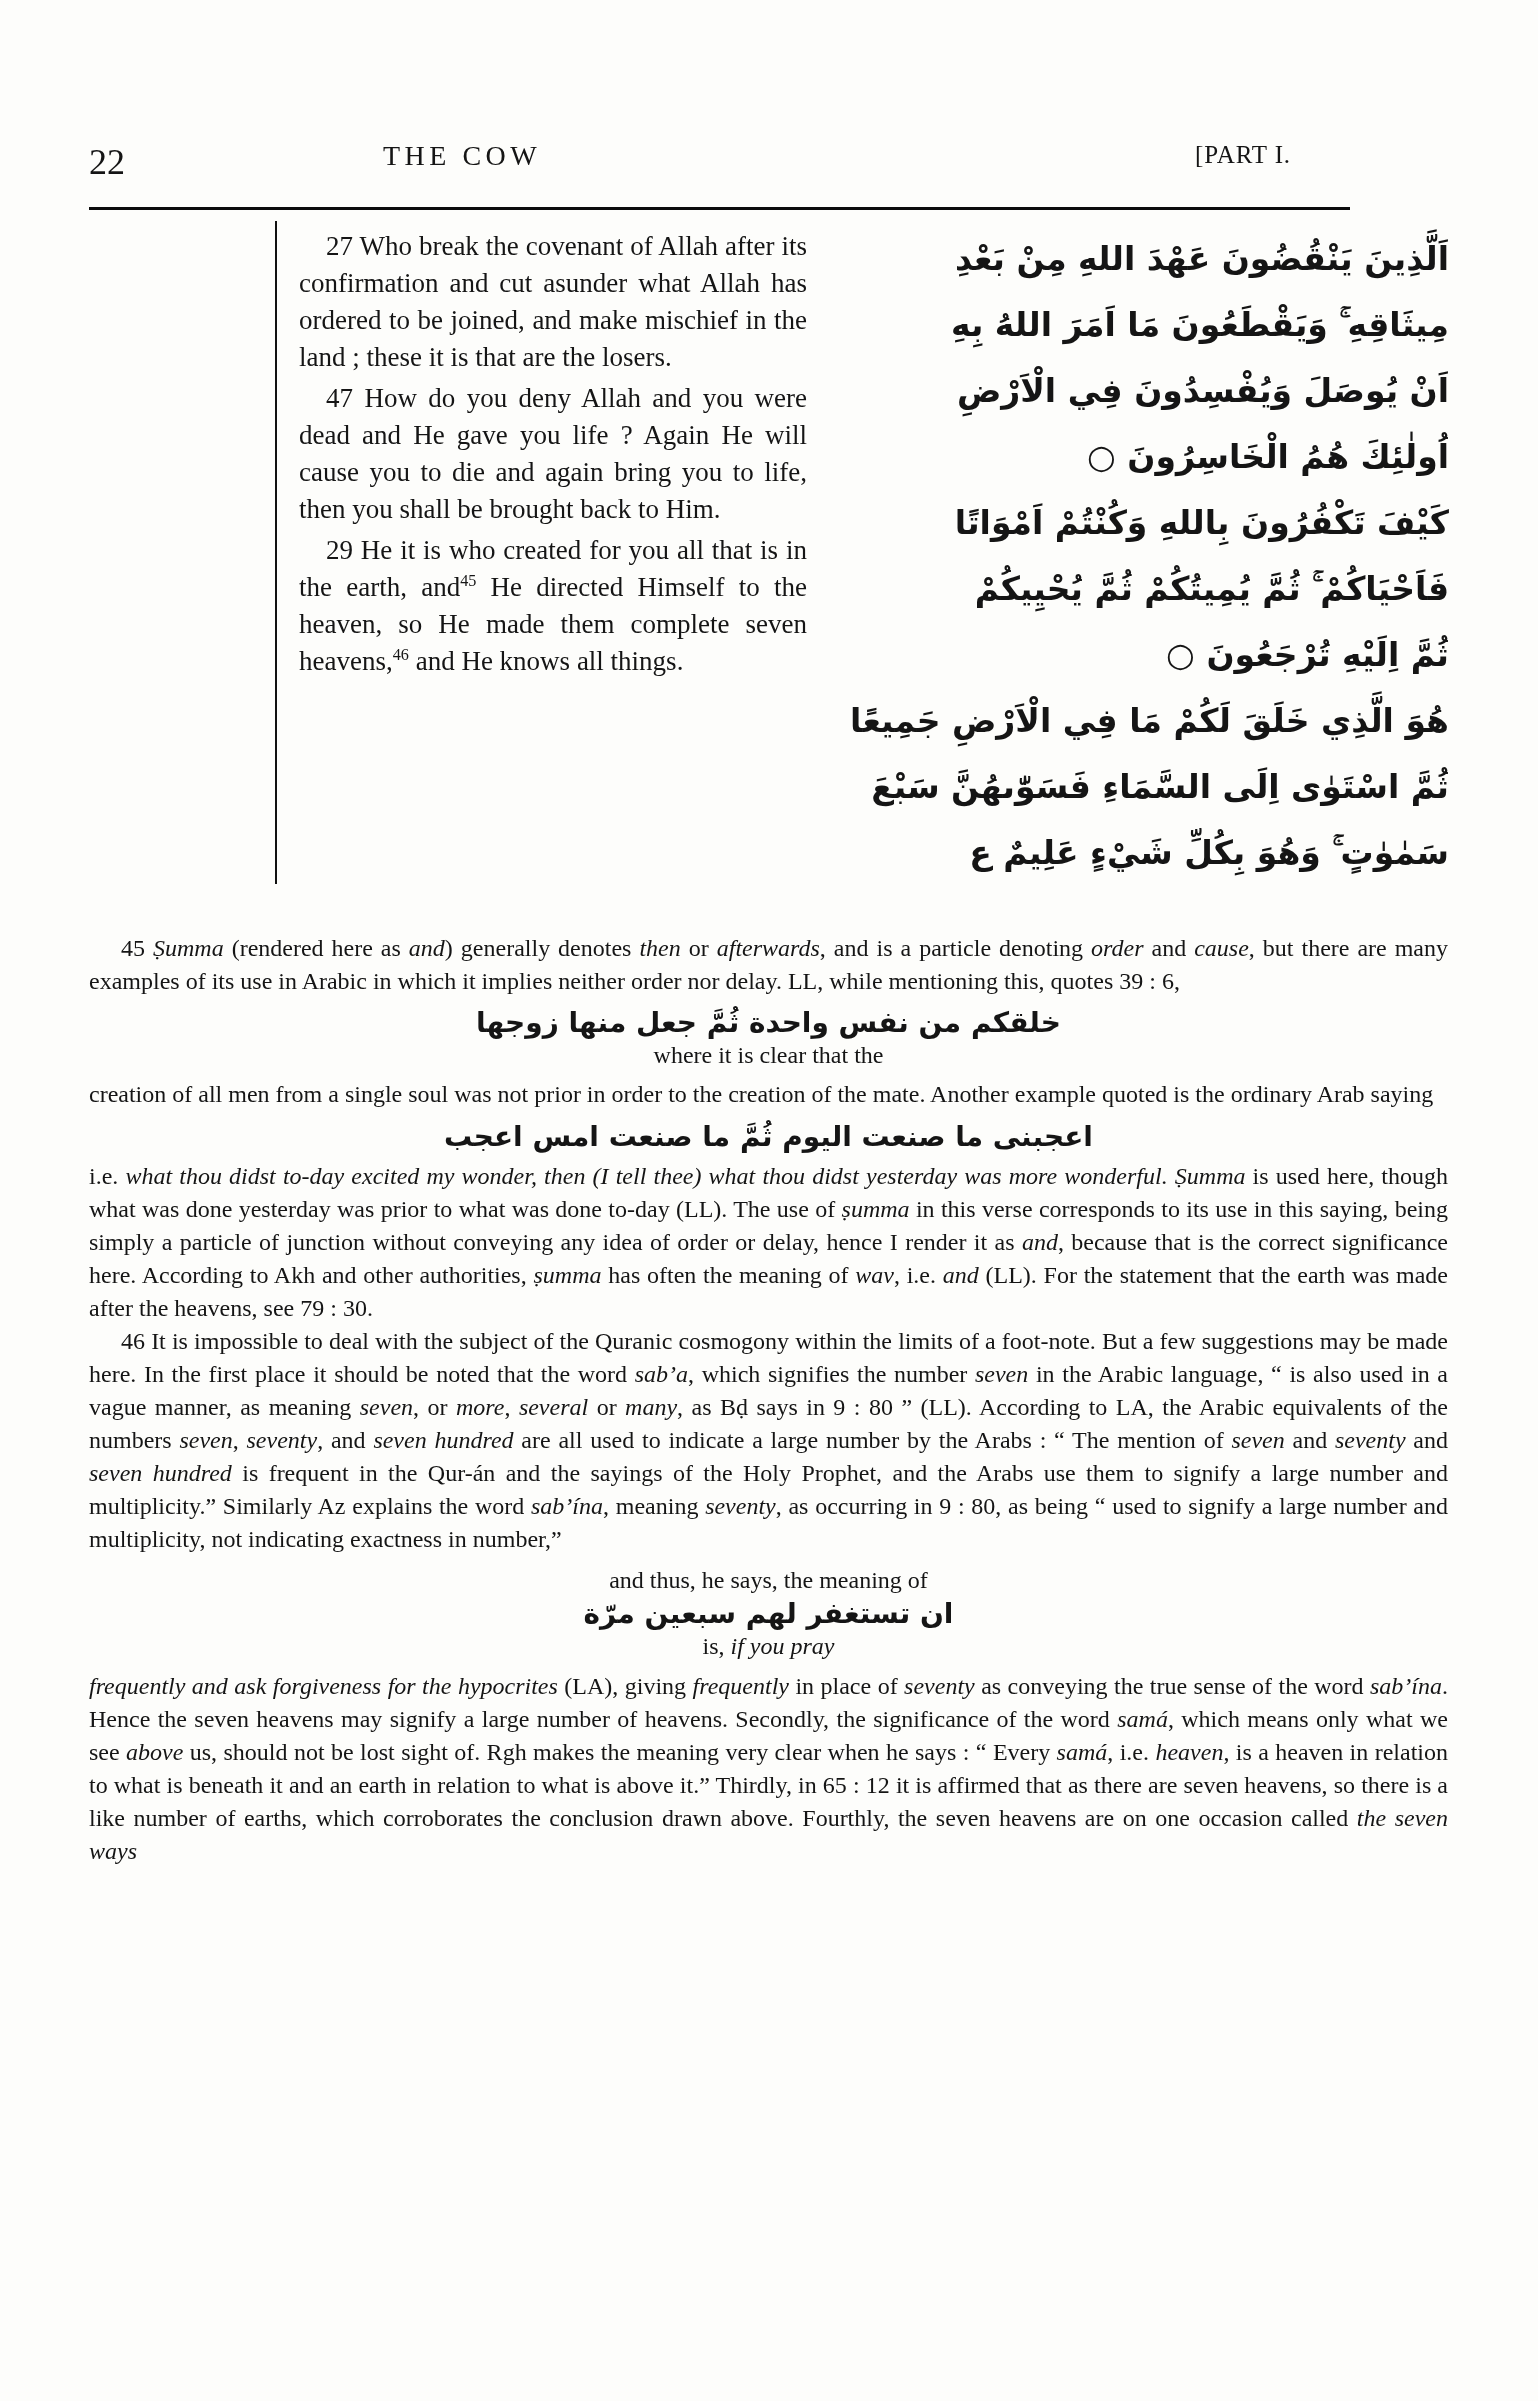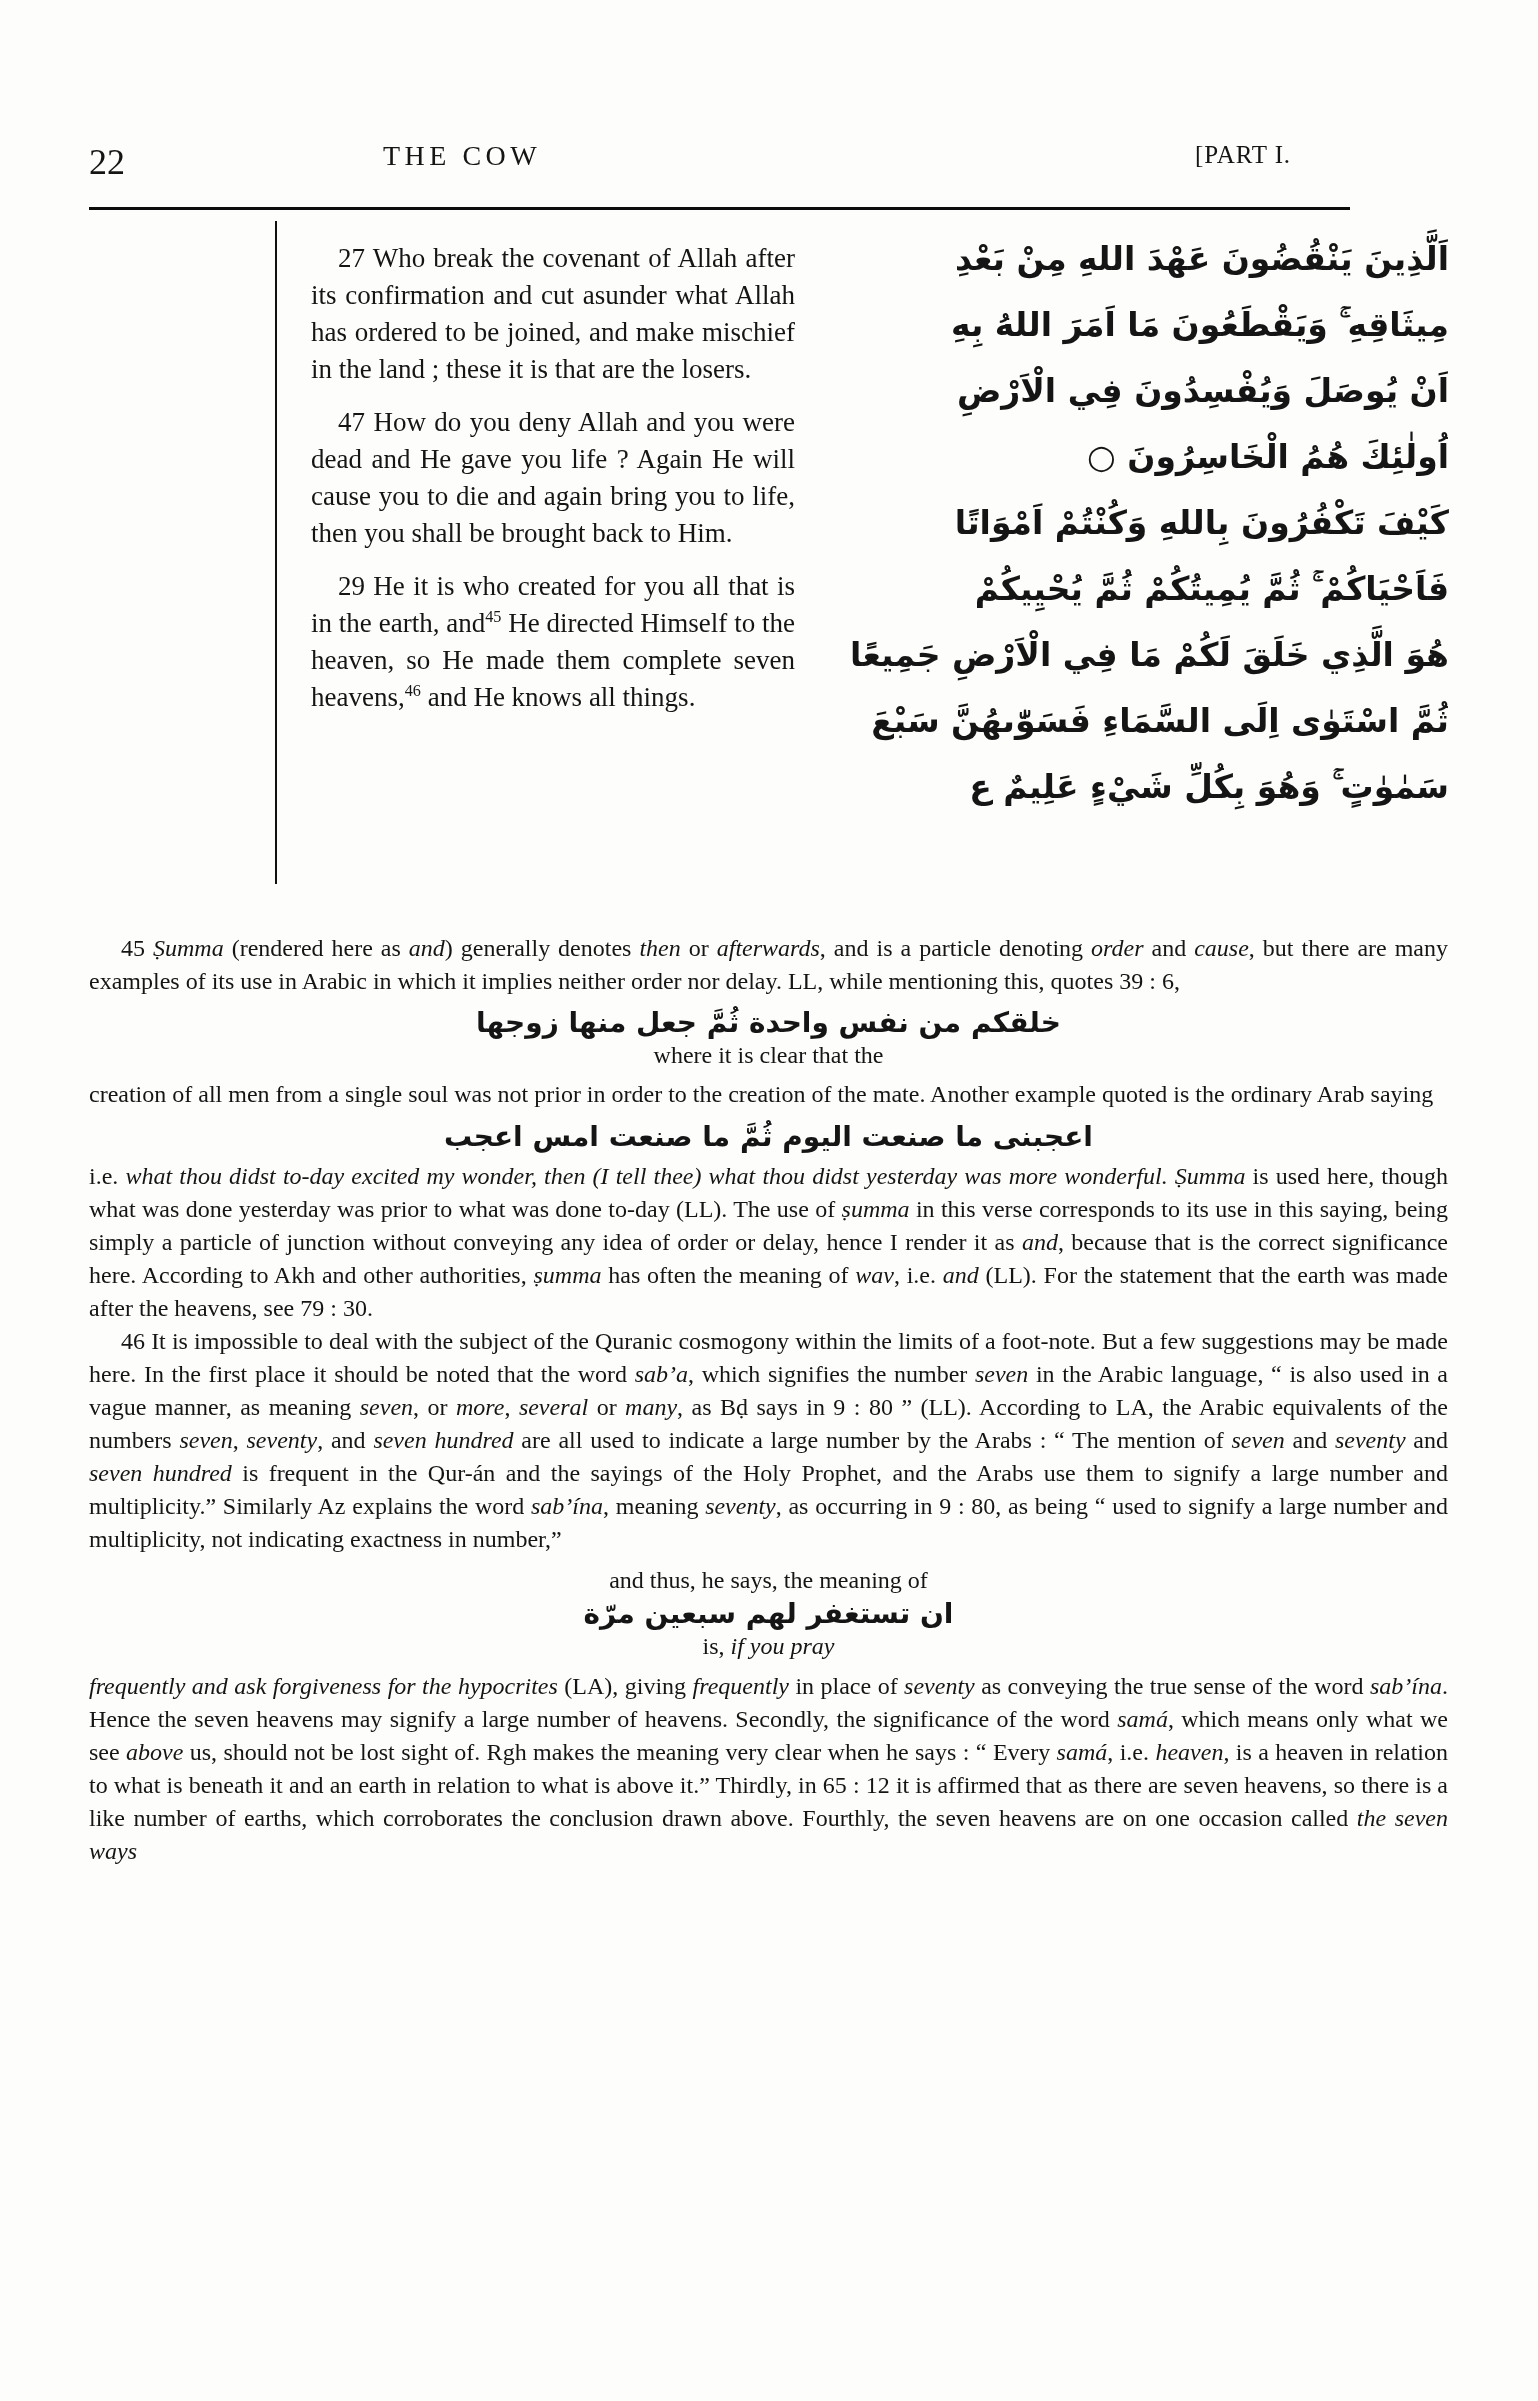--- a/index.html
+++ b/index.html
@@ -16,21 +16,21 @@
   
   .pageno   { position: absolute; left: 89px; top: 141px; font-size: 36px; font-weight: normal; }
   .runtitle { position: absolute; left: 383px; top: 140px; font-size: 28px; letter-spacing: 4.5px; font-weight: 500; }
   .partlbl  { position: absolute; left: 1195px; top: 141px; font-size: 25px; letter-spacing: 0.9px; }
   .hrule    { position: absolute; left: 89px; top: 207px; width: 1261px; height: 2.7px; background: #0c0c0c; }
   .vrule    { position: absolute; left: 275px; top: 221px; width: 1.8px; height: 663px; background: #111; }
 
   
   .main { position: absolute; left: 295px; top: 224px; width: 1154px; display: flex; justify-content: space-between; }
   .en-col { width: 516px; font-size: 27px; line-height: 37px; text-align: justify; }
-  .en-col p.verse { margin: 16px; text-indent: 27px; }
+  .en-col p.verse { margin: 4px; text-indent: 27px; }
   sup { font-size: 60%; line-height: 0; vertical-align: super; }
 
   .ar-col { width: 605px; direction: rtl; text-align: right; padding-top: 1.8px; }
   .ar-line {
     font-family: "DejaVu Sans", sans-serif;
     font-weight: bold;
     font-size: 33px;
     line-height: 66px;
     white-space: nowrap;
   }
@@ -67,20 +67,21 @@
         <p class="verse">47 How do you deny Allah and you were dead and He gave you life ?  Again He will cause you to die and again bring you to life, then you shall be brought back to Him.</p>
         <p class="verse">29 He it is who created for you all that is in the earth, and<sup>45</sup> He directed Himself to the heaven, so He made them complete seven heavens,<sup>46</sup> and He knows all things.</p>
       </div>
     <div class="ar-col">
         <div class="ar-line">اَلَّذِينَ يَنْقُضُونَ عَهْدَ اللهِ مِنْ بَعْدِ</div>
         <div class="ar-line">مِيثَاقِهِ ۚ وَيَقْطَعُونَ مَا اَمَرَ اللهُ بِهِ</div>
         <div class="ar-line">اَنْ يُوصَلَ وَيُفْسِدُونَ فِي الْاَرْضِ</div>
         <div class="ar-line">اُولٰئِكَ هُمُ الْخَاسِرُونَ ○</div>
         <div class="ar-line">كَيْفَ تَكْفُرُونَ بِاللهِ وَكُنْتُمْ اَمْوَاتًا</div>
         <div class="ar-line">فَاَحْيَاكُمْ ۚ ثُمَّ يُمِيتُكُمْ ثُمَّ يُحْيِيكُمْ</div>
+        <div class="ar-line">ثُمَّ اِلَيْهِ تُرْجَعُونَ ○</div>
         <div class="ar-line">هُوَ الَّذِي خَلَقَ لَكُمْ مَا فِي الْاَرْضِ جَمِيعًا</div>
         <div class="ar-line">ثُمَّ اسْتَوٰى اِلَى السَّمَاءِ فَسَوّٰىهُنَّ سَبْعَ</div>
         <div class="ar-line">سَمٰوٰتٍ ۚ وَهُوَ بِكُلِّ شَيْءٍ عَلِيمٌ ع</div>
       </div>
   </div>
 
   <div class="footnotes">
       <p class="fn-para indent">45 <i>Ṣumma</i> (rendered here as <i>and</i>) generally denotes <i>then</i> or <i>afterwards</i>, and is a particle denoting <i>order</i> and <i>cause</i>, but there are many examples of its use in Arabic in which it implies neither order nor delay.  LL, while mentioning this, quotes 39 : 6,</p>
       <div class="ar-row">
         <span class="ar">خلقكم من نفس واحدة ثُمَّ جعل منها زوجها</span>

